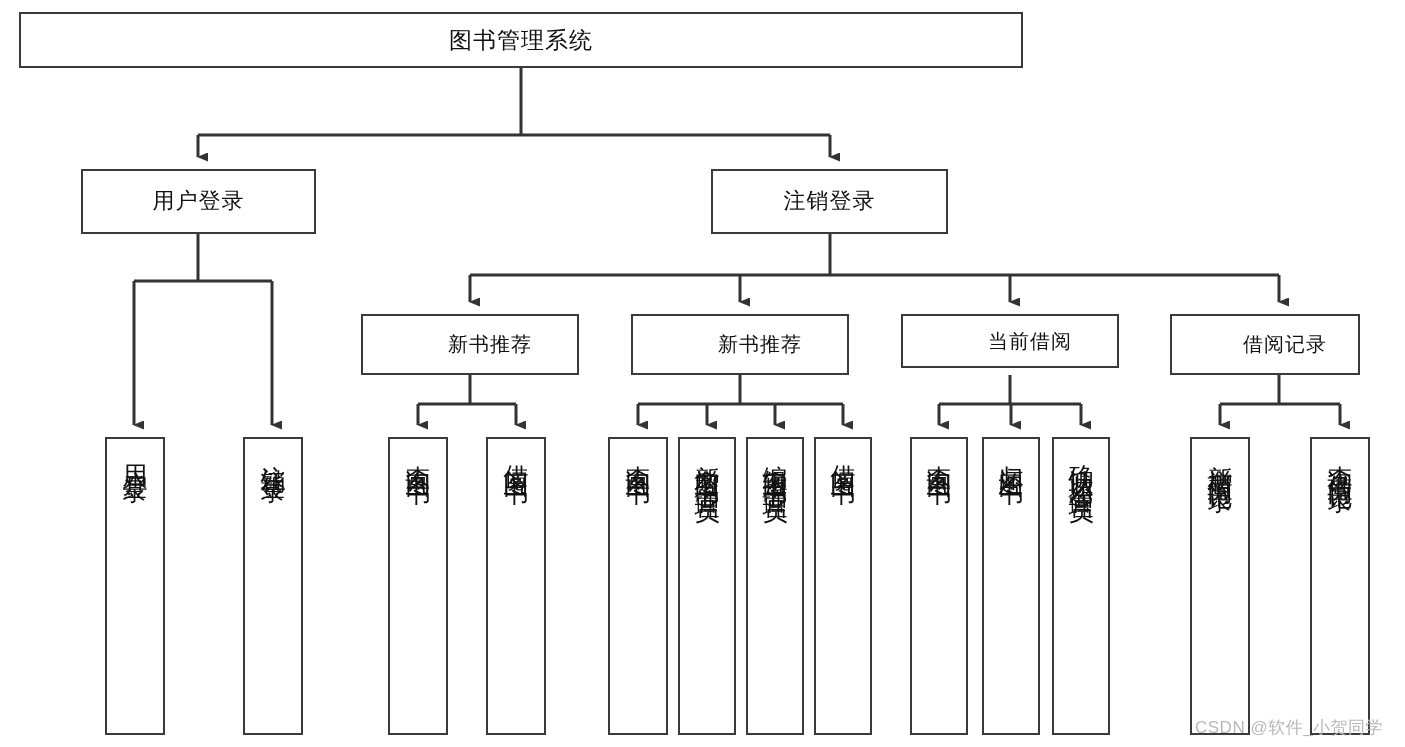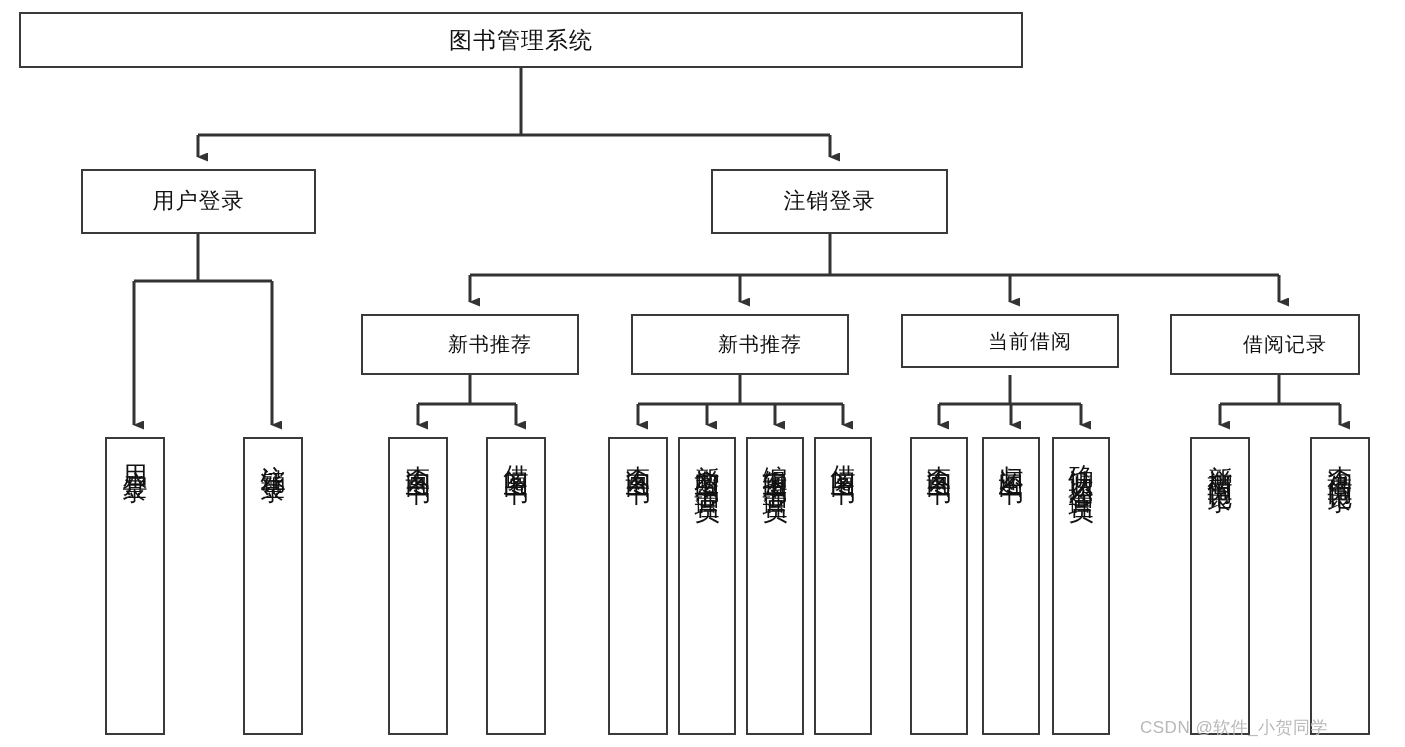--- a/index.html
+++ b/index.html
@@ -180,15 +180,15 @@
   <div class="node leaf" style="left:1052px; top:437px; width:58px; height:298px;">
     <span class="node-label">确认归还（管理员）</span>
   </div>
   <div class="node leaf" style="left:1190px; top:437px; width:60px; height:298px;">
     <span class="node-label">新增借阅记录</span>
   </div>
   <div class="node leaf" style="left:1310px; top:437px; width:60px; height:298px;">
     <span class="node-label">查询借阅记录</span>
   </div>
 
-  <div class="watermark" style="left:1140px; top:716px;">CSDN @软件_小贺同学</div>
+  <div class="watermark" style="left:1195px; top:716px;">CSDN @软件_小贺同学</div>
 
 </div>
 
 </body></html>

